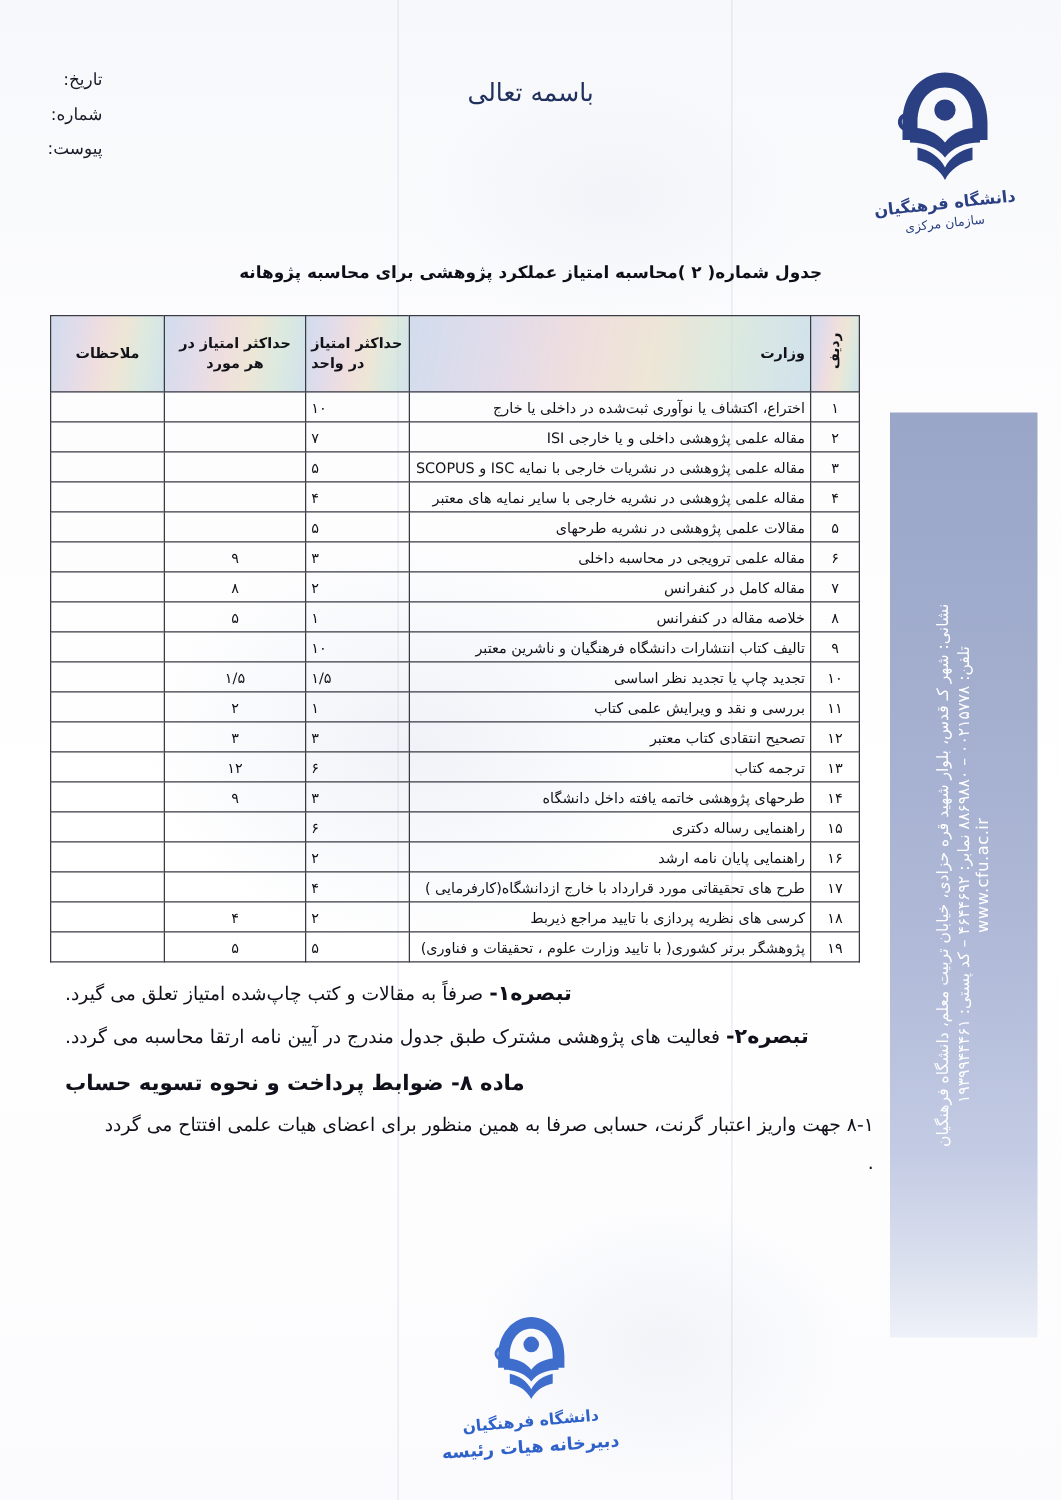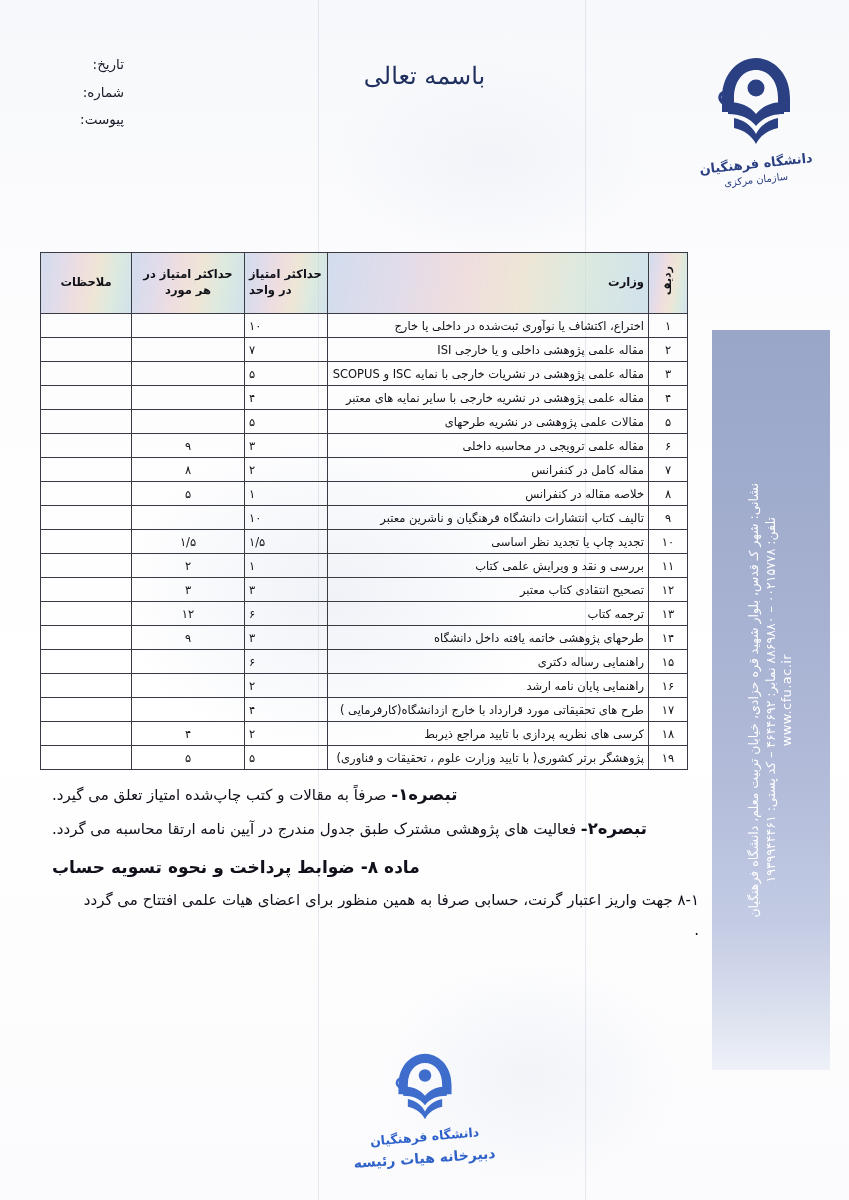--- a/index.html
+++ b/index.html
@@ -115,37 +115,36 @@
   }
 
   
   .meta {
     position: absolute;
     left: 0;
     top: 58px;
     width: 260px;
     text-align: right;
     padding-right: 0;
-    padding-left: 42px;
   }
   .meta-row {
     font-size: 13.5px;
     color: #1a1a28;
     line-height: 1.0;
     margin-bottom: 14px;
     padding-right: 178px;
   }
 
   
   .basmala {
     position: absolute;
     left: 0; right: 0;
     top: 62px;
     text-align: center;
-    font-size: 24px;
+    font-size: 20px;
     color: #20305e;
     font-family: "DejaVu Serif", "Liberation Serif", serif;
     letter-spacing: 1px;
   }
 
   
   .doc-title {
     position: absolute;
     left: 0; right: 0;
     top: 210px;
@@ -306,20 +305,21 @@
     <div class="meta-row">پیوست:</div>
   </div>
 
   <div class="side-band"></div>
   <div class="side-text">
     <div class="side-line">نشانی: شهر کـ قدس، بلوار شهید قره حزادی، خیابان تربیت معلم، دانشگاه فرهنگیان</div>
     <div class="side-line">تلفن: ۰۰۲۱۵۷۷۸ – ۸۸۶۹۸۸۰ نمابر: ۴۶۴۴۶۹۲ – کد پستی: ۱۹۳۹۹۴۴۴۶۱</div>
     <div class="side-line web">www.cfu.ac.ir</div>
   </div>
 
+  <div class="doc-title">جدول شماره( ۲ )محاسبه امتیاز عملکرد پژوهشی برای محاسبه پژوهانه</div>
 
   <div class="table-wrap">
     <table class="score-table">
       <thead>
         <tr>
           <th class="col-radif">
             <span class="th-radif">ردیف</span>
           </th>
           <th class="col-subject">وزارت</th>
           <th class="col-unit">حداکثر امتیاز در واحد</th>

